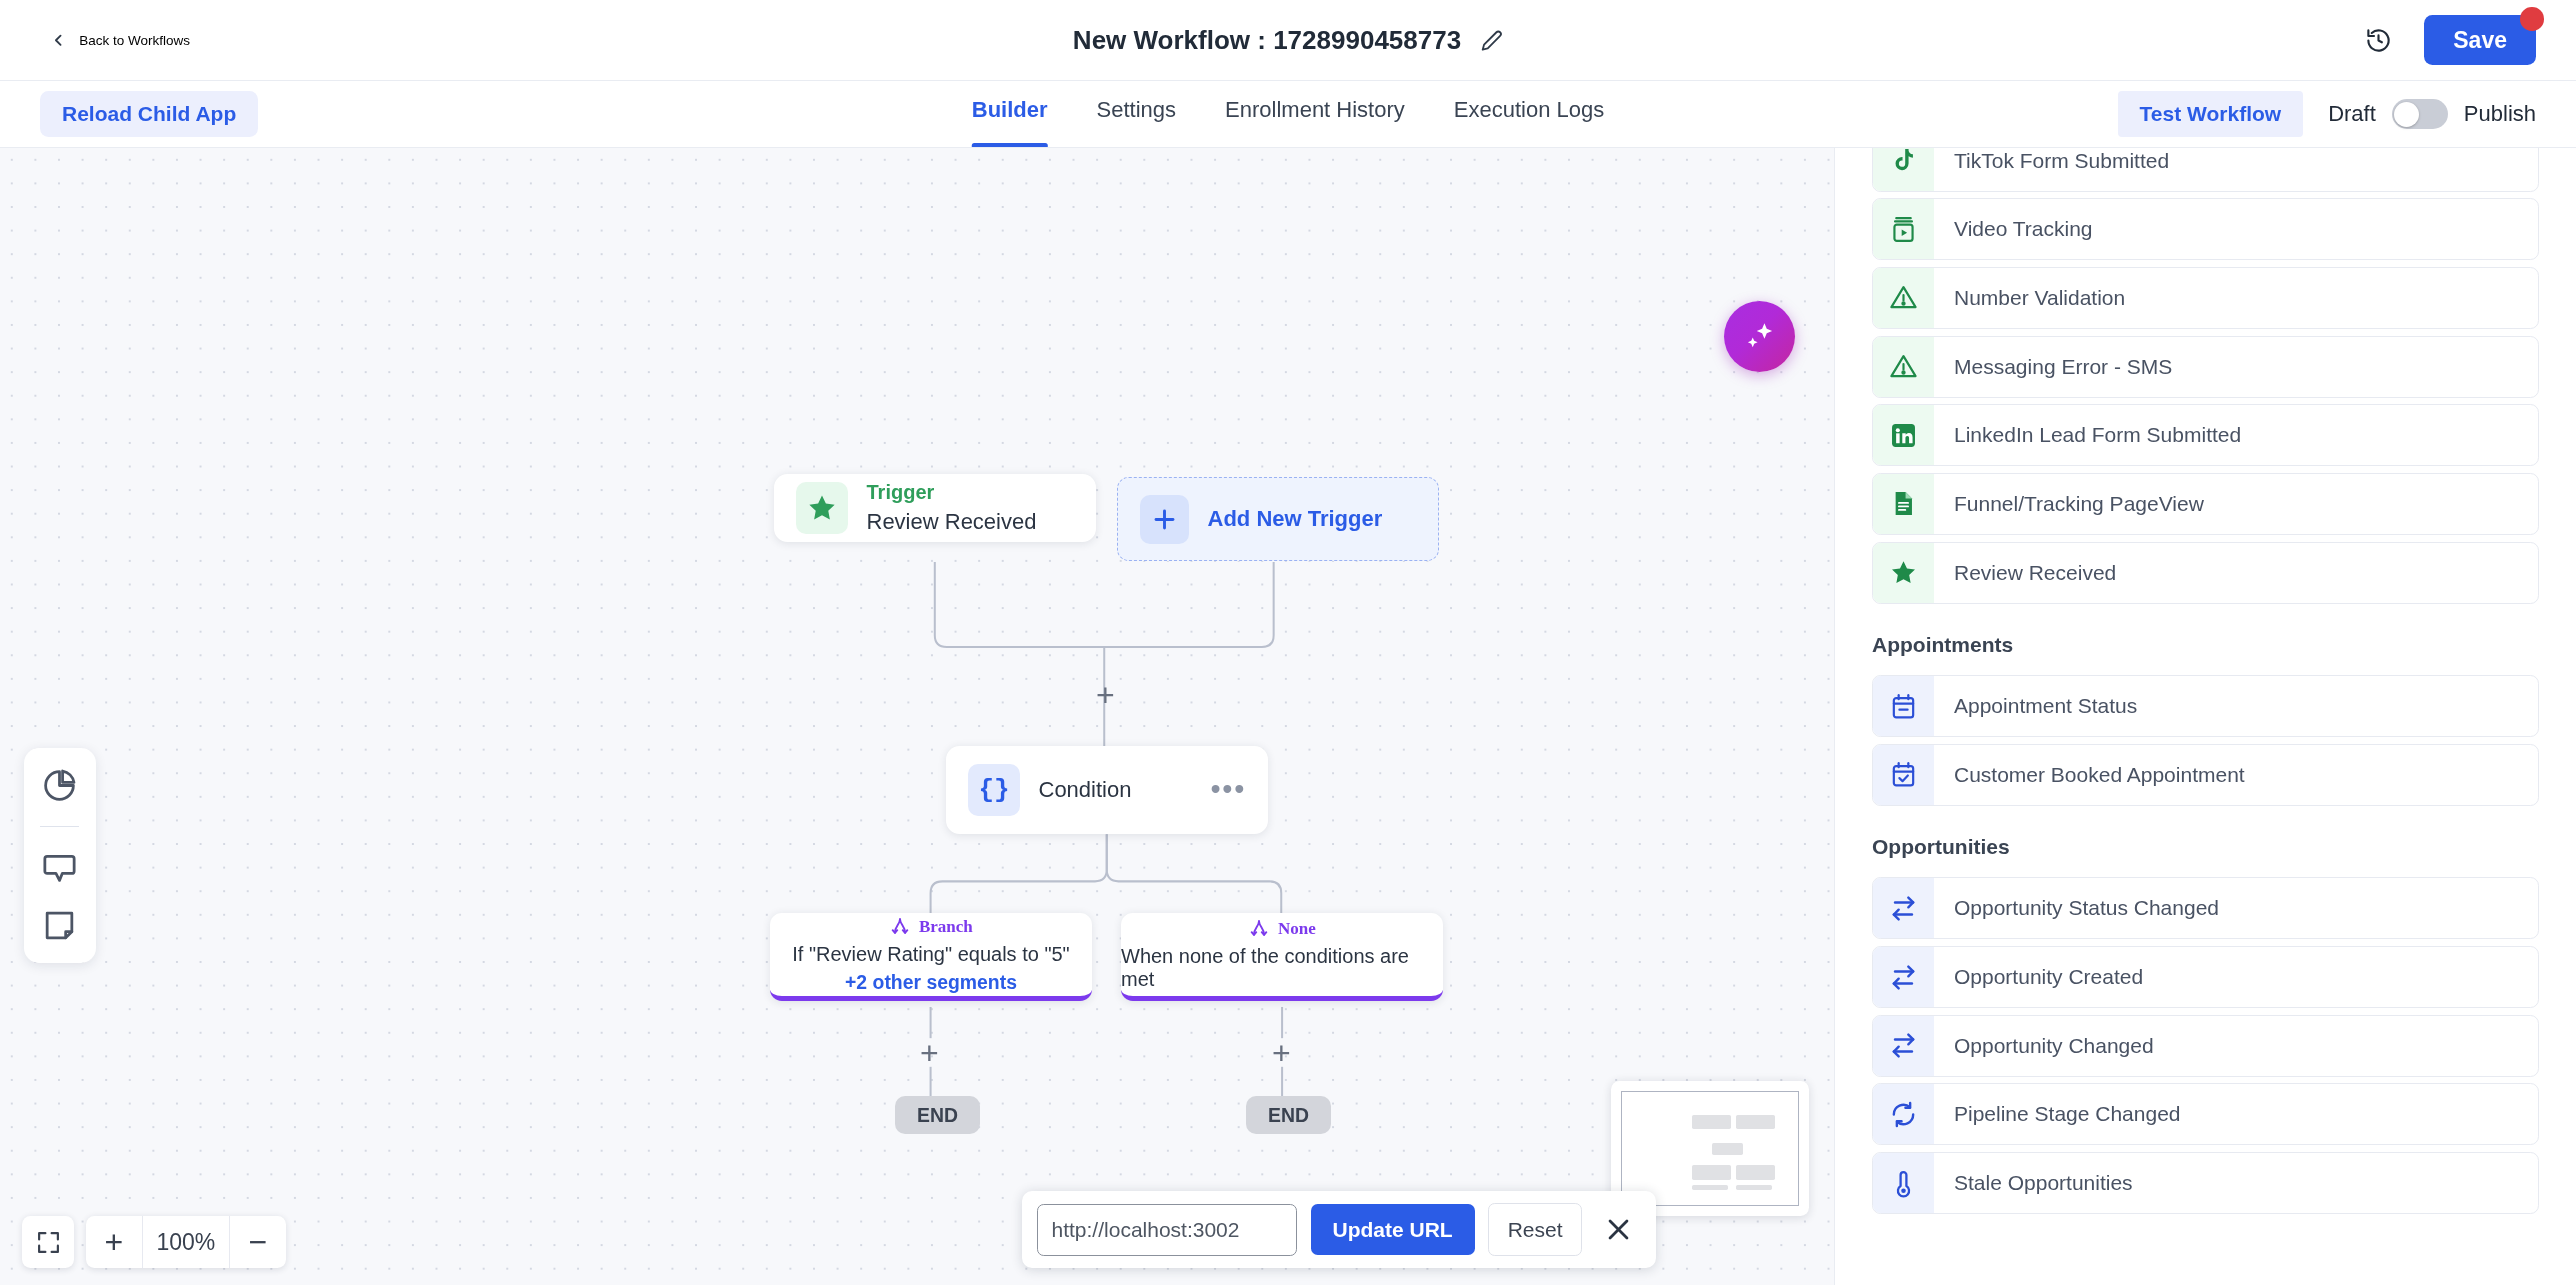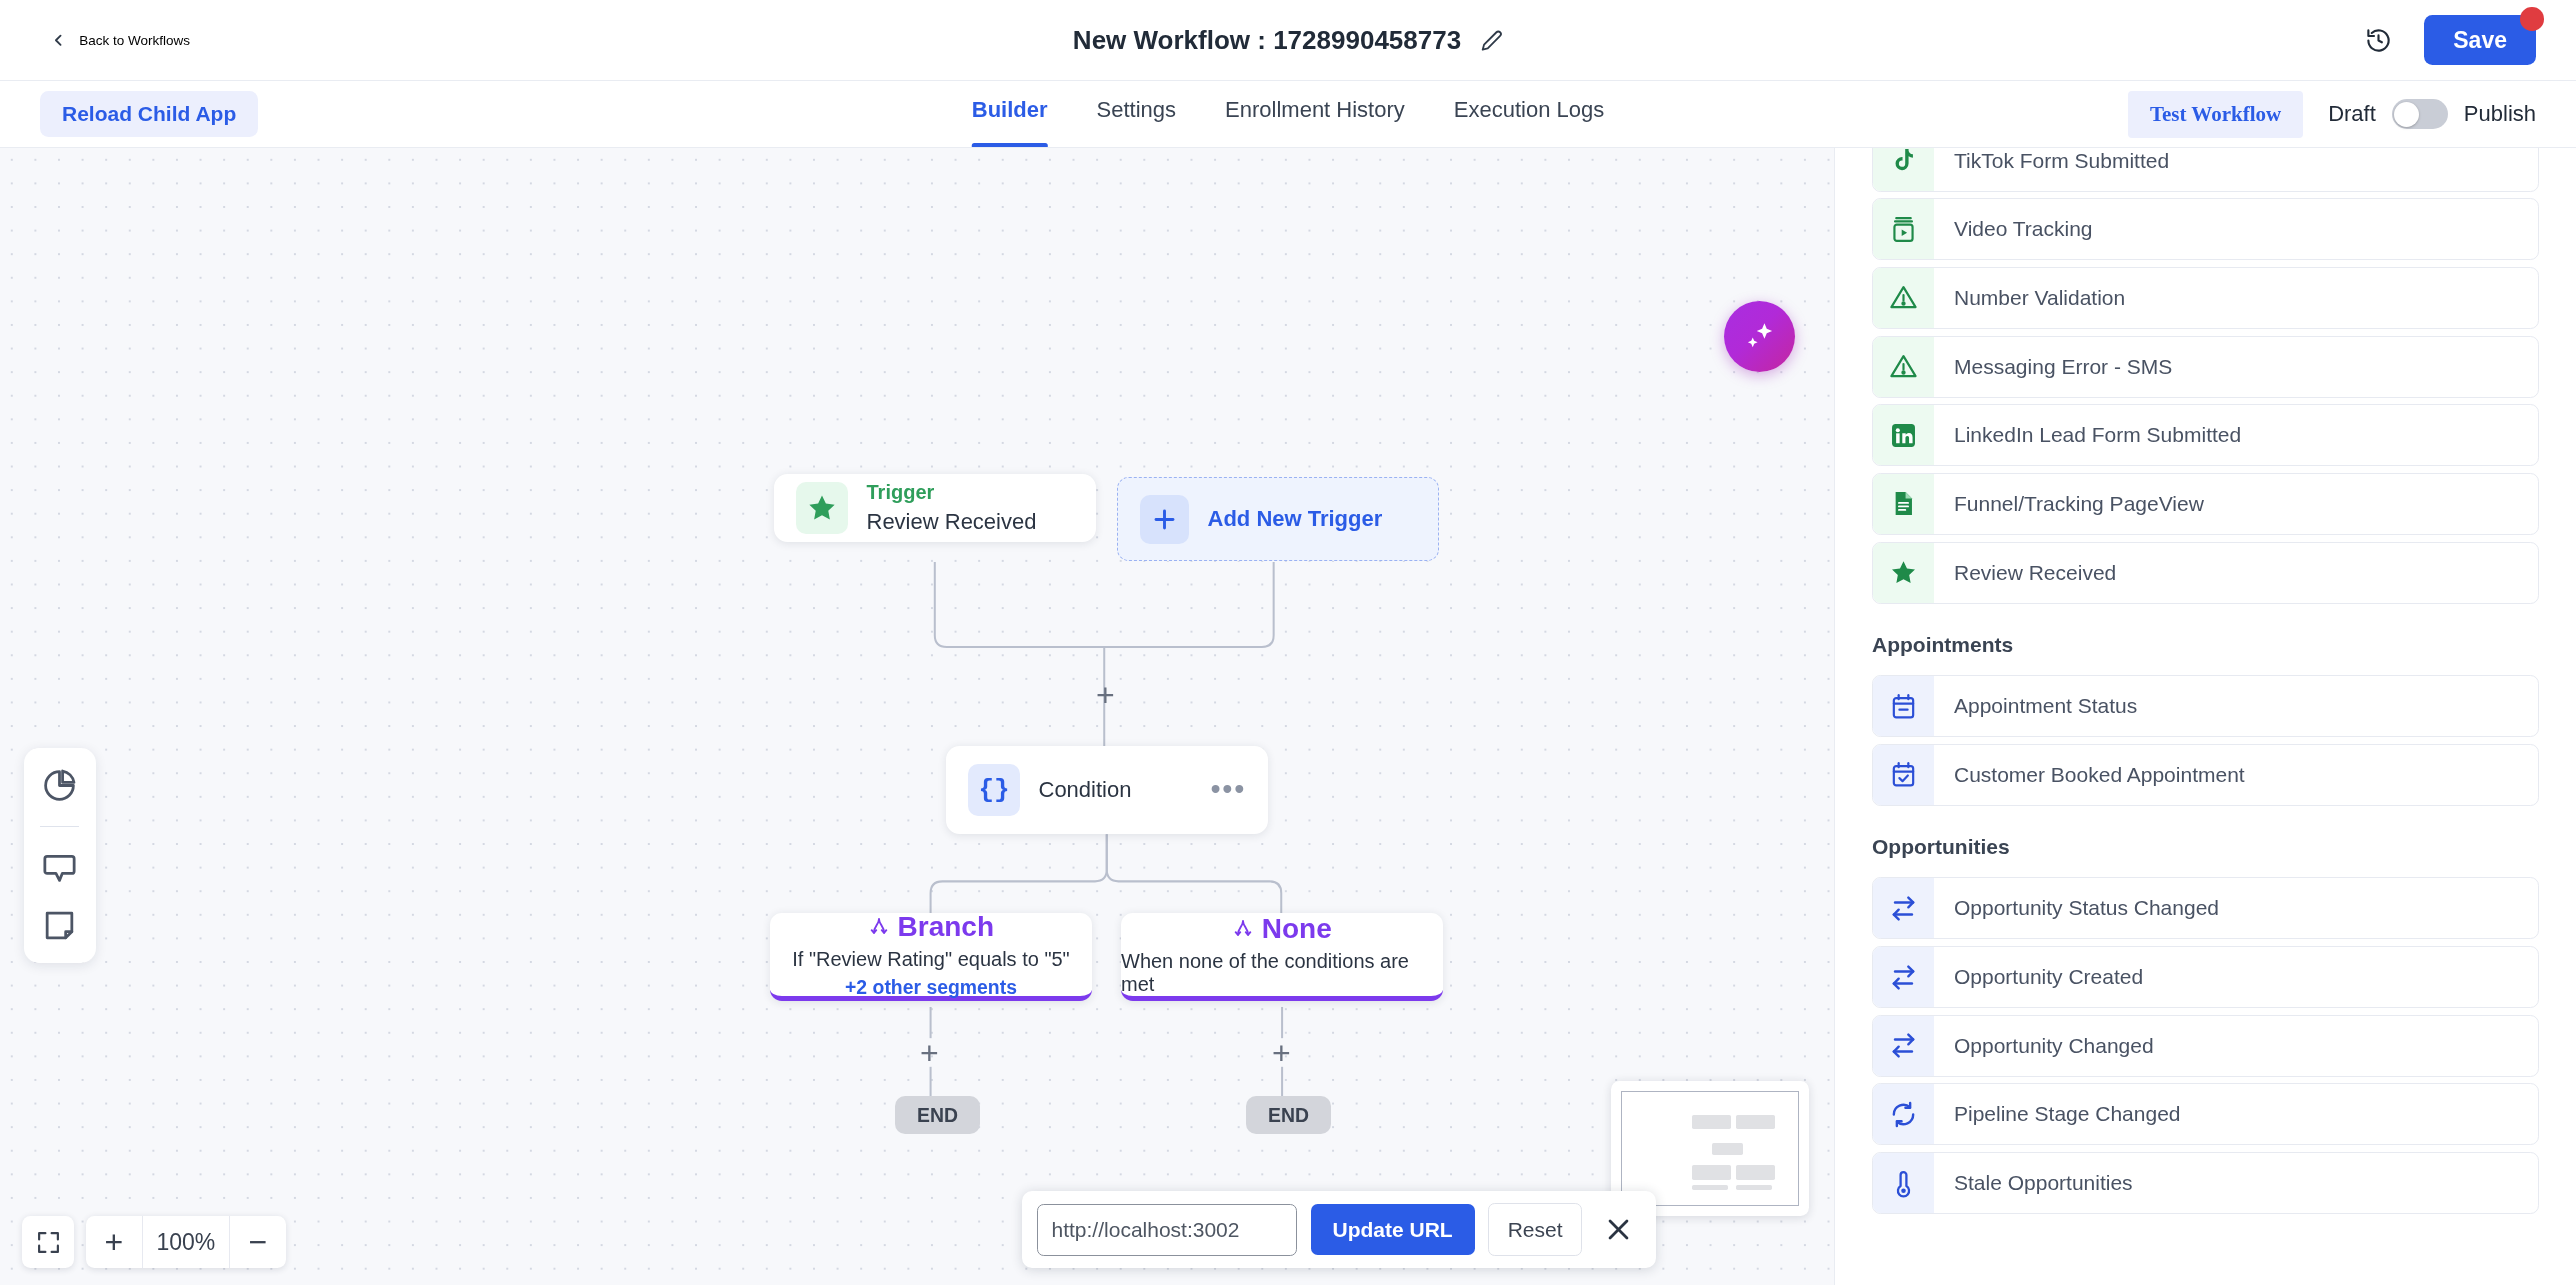--- a/index.html
+++ b/index.html
@@ -84,21 +84,21 @@
     content: ""; position: absolute; bottom: 0; left: 0; right: 0;
     height: 4.2px; background: #2b5ce6; border-radius: 2.5px 2.5px 0 0;
   }
   .tabbar-right {
     margin-left: auto; margin-right: 40px;
     display: flex; align-items: center; gap: 25px;
   }
   .test-btn {
     background: #eceffd; color: #2b5ce6;
     border: none; border-radius: 4px;
-    font-family: Liberation Serif, serif;
+    font-family: Liberation Sans, sans-serif;
     font-size: 21px; font-weight: 600;
     padding: 11px 22px; cursor: pointer;
   }
   .toggle-group { display: flex; align-items: center; gap: 16px; }
   .toggle-label { font-size: 22px; color: #222b38; }
   .toggle {
     width: 56px; height: 30px; border-radius: 15px;
     background: #c9cdd6; position: relative; cursor: pointer;
     flex: 0 0 auto;
   }
@@ -192,21 +192,21 @@
     background: #fff; border-bottom: 5.9px solid #7c3aed;
     box-shadow: 0 1.7px 8.4px rgba(27,36,58,.10);
     display: flex; flex-direction: column; align-items: center;
     justify-content: center; gap: 5px; cursor: pointer; z-index: 6;
     position: absolute;
   }
   .branch-a { left: 770px; top: 765px; }
   .branch-b { left: 1121px; top: 765px; }
   .br-head { display: flex; align-items: center; gap: 7.6px; }
   .br-head svg { width: 22px; height: 22px; color: #7c3aed; display:block; }
-  .br-title { font-size: 28px; font-weight: 600; color: #7c3aed; }
+  .br-title { font-size: 17px; font-weight: 600; color: #7c3aed; font-family: Liberation Serif, serif; }
   .br-desc { font-size: 20px; color: #2b3442; }
   .br-link { font-size: 19.4px; font-weight: 600; color: #2b5ce6; cursor: pointer; }
 
   .plus-mark {
     position: absolute; color: #68707f; font-size: 32px; line-height: 1;
     z-index: 7; cursor: pointer; user-select: none;
   }
   .end-pill {
     position: absolute; background: #d3d5db; color: #3a4250;
     border-radius: 10px; font-size: 19.4px; font-weight: 600;

